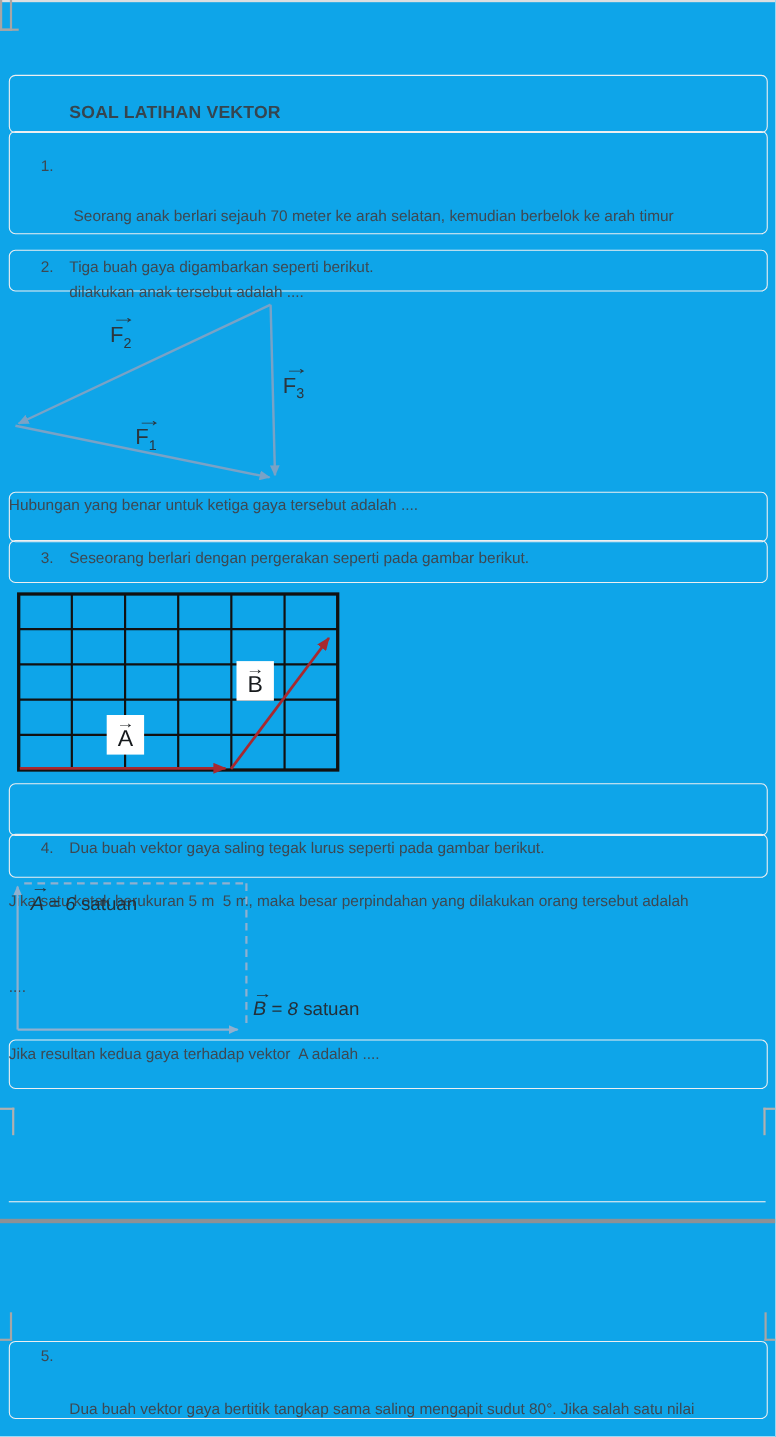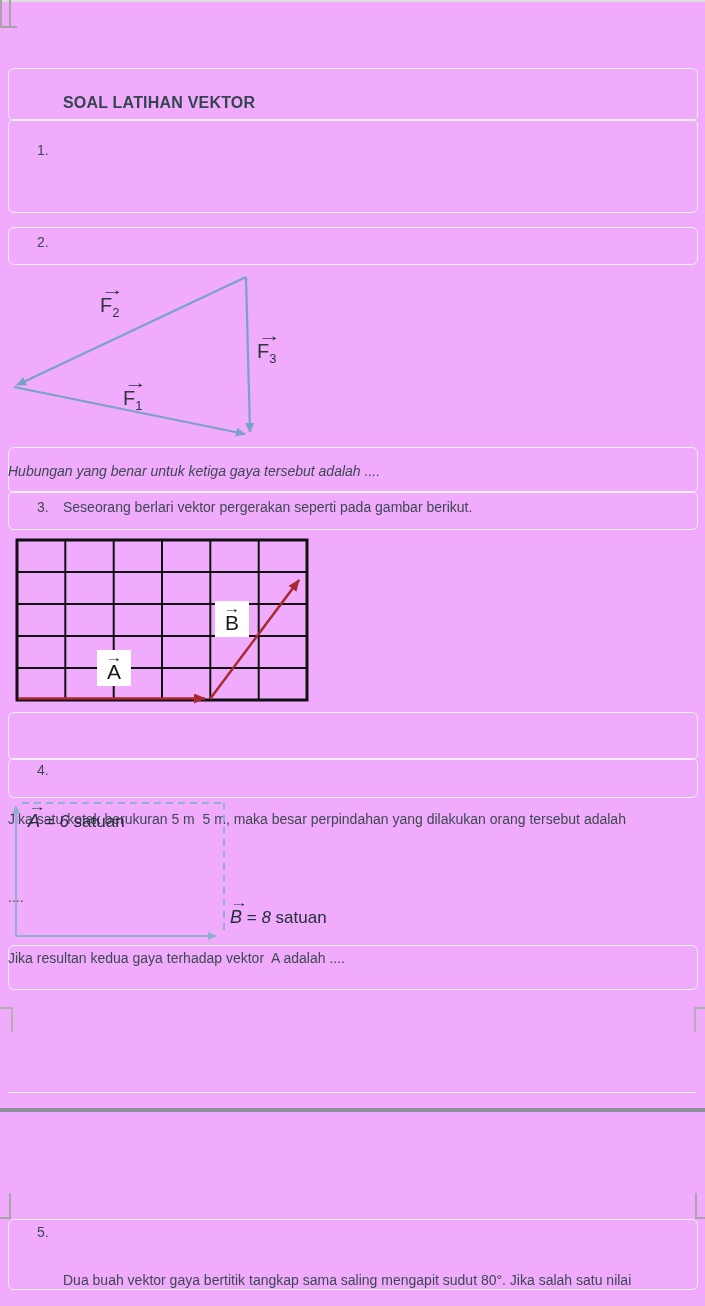--- a/index.html
+++ b/index.html
@@ -1,16 +1,16 @@
 <!DOCTYPE html>
 <html><head>
 <meta charset="utf-8">
 <style>
   html,body{margin:0;padding:0;background:#fff;}
-  .page{position:relative;width:705px;height:1306px;background:#f0abfc;overflow:hidden;
+  .page{position:relative;width:705px;height:1306px;background:#0ea5e9;overflow:hidden;
         font-family:"Liberation Sans",sans-serif;color:#3d4852;}
   .abs{position:absolute;}
   
   .cellbox{position:absolute;border:1px solid #edeff1;border-radius:6px;pointer-events:none;}
   .hairline{position:absolute;border-top:1px solid #edeff1;}
   
   .corner{position:absolute;}
   .c-tl{left:0;top:37;width:9px;height:26px;border-right:2px solid #a6a6a6;border-bottom:2px solid #a6a6a6;}
   .c-tr{left:690;top:37;width:15px;height:26px;border-left:2px solid #a6a6a6;border-bottom:2px solid #a6a6a6;}
   .c-ml{left:0;top:1007px;width:11px;height:23px;border-top:2px solid #b0b0b0;border-right:2px solid #b0b0b0;}
@@ -60,23 +60,26 @@
   <div class="cellbox" style="left:8px;top:712px;width:688px;height:46px;"></div>
   <div class="cellbox" style="left:8px;top:758px;width:688px;height:38px;"></div>
   <div class="cellbox" style="left:8px;top:945px;width:688px;height:43px;"></div>
   <div class="hairline" style="left:8px;top:1092px;width:688px;"></div>
   <div class="cellbox" style="left:8px;top:1219px;width:688px;height:69px;"></div>
 
   <div class="title">SOAL LATIHAN VEKTOR</div>
 
   <div class="qnum" style="top:139px;">1.</div>
   <div class="qtext" style="left:63px;top:139px;width:600px;">
+    <div> Seorang anak berlari sejauh 70 meter ke arah selatan, kemudian berbelok ke arah timur</div>
+    <div>dilakukan anak tersebut adalah ....</div>
   </div>
 
   <div class="qnum" style="top:231px;">2.</div>
+  <div class="qtext" style="left:63px;top:231px;width:600px;">Tiga buah gaya digambarkan seperti berikut.</div>
 
   <svg class="abs" style="left:0;top:265px;" width="320" height="190" viewBox="0 0 320 190">
     <defs>
       <marker id="arrB" markerUnits="userSpaceOnUse" markerWidth="11" markerHeight="9" refX="9" refY="4.5" orient="auto">
         <path d="M0,0 L10,4.5 L0,9 Z" fill="#79a2c6"></path>
       </marker>
     </defs>
     <line x1="246" y1="12" x2="17" y2="120" stroke="#79a2c6" stroke-width="2.2" marker-end="url(#arrB)"></line>
     <line x1="246" y1="12" x2="250" y2="167" stroke="#79a2c6" stroke-width="2.2" marker-end="url(#arrB)"></line>
     <line x1="14" y1="122" x2="245" y2="169" stroke="#79a2c6" stroke-width="2.2" marker-end="url(#arrB)"></line>
@@ -84,24 +87,24 @@
   <div class="dlabel" style="left:100px;top:295px;">
     <span class="varrow">→</span><span>F</span><sub>2</sub>
   </div>
   <div class="dlabel" style="left:257px;top:341px;">
     <span class="varrow">→</span><span>F</span><sub>3</sub>
   </div>
   <div class="dlabel" style="left:123px;top:388px;">
     <span class="varrow">→</span><span>F</span><sub>1</sub>
   </div>
 
-  <div class="qtext" style="left:8px;top:460px;width:660px;font-style:italic;">Hubungan yang benar untuk ketiga gaya tersebut adalah ....</div>
+  <div class="qtext" style="left:8px;top:448px;width:660px;">Hubungan yang benar untuk ketiga gaya tersebut adalah ....</div>
 
   <div class="qnum" style="top:496px;">3.</div>
-  <div class="qtext" style="left:63px;top:496px;width:600px;">Seseorang berlari vektor pergerakan seperti pada gambar berikut.</div>
+  <div class="qtext" style="left:63px;top:496px;width:600px;">Seseorang berlari dengan pergerakan seperti pada gambar berikut.</div>
 
   <svg class="abs" style="left:0;top:530px;" width="330" height="185" viewBox="0 0 330 185">
     <defs>
       <marker id="arrR" markerUnits="userSpaceOnUse" markerWidth="13" markerHeight="10" refX="11" refY="5" orient="auto">
         <path d="M0,0 L12,5 L0,10 Z" fill="#a8292f"></path>
       </marker>
     </defs>
     <g stroke="#111111" stroke-width="2">
       <line x1="65.3" y1="10" x2="65.3" y2="170"></line>
       <line x1="113.7" y1="10" x2="113.7" y2="170"></line>
@@ -125,20 +128,21 @@
     <span class="ga">→</span>
     <span class="gl">B</span>
   </div>
 
   <div class="qtext lh26" style="left:8px;top:754px;width:685px;">
     <div>Jika satu kotak berukuran 5 m  5 m, maka besar perpindahan yang dilakukan orang tersebut adalah</div>
     <div>....</div>
   </div>
 
   <div class="qnum" style="top:759px;">4.</div>
+  <div class="qtext" style="left:63px;top:759px;width:600px;">Dua buah vektor gaya saling tegak lurus seperti pada gambar berikut.</div>
 
   <svg class="abs" style="left:0;top:795px;" width="360" height="150" viewBox="0 0 360 150">
     <defs>
       <marker id="arrB2" markerUnits="userSpaceOnUse" markerWidth="10" markerHeight="8" refX="8" refY="4" orient="auto">
         <path d="M0,0 L9,4 L0,8 Z" fill="#8fb0cf"></path>
       </marker>
     </defs>
     <line x1="22" y1="8" x2="224" y2="8" stroke="#8fb0cf" stroke-width="2" stroke-dasharray="7 5"></line>
     <line x1="224" y1="8" x2="224" y2="138" stroke="#8fb0cf" stroke-width="2" stroke-dasharray="7 5"></line>
     <line x1="16" y1="141" x2="16" y2="11" stroke="#8fb0cf" stroke-width="2" marker-end="url(#arrB2)"></line>

